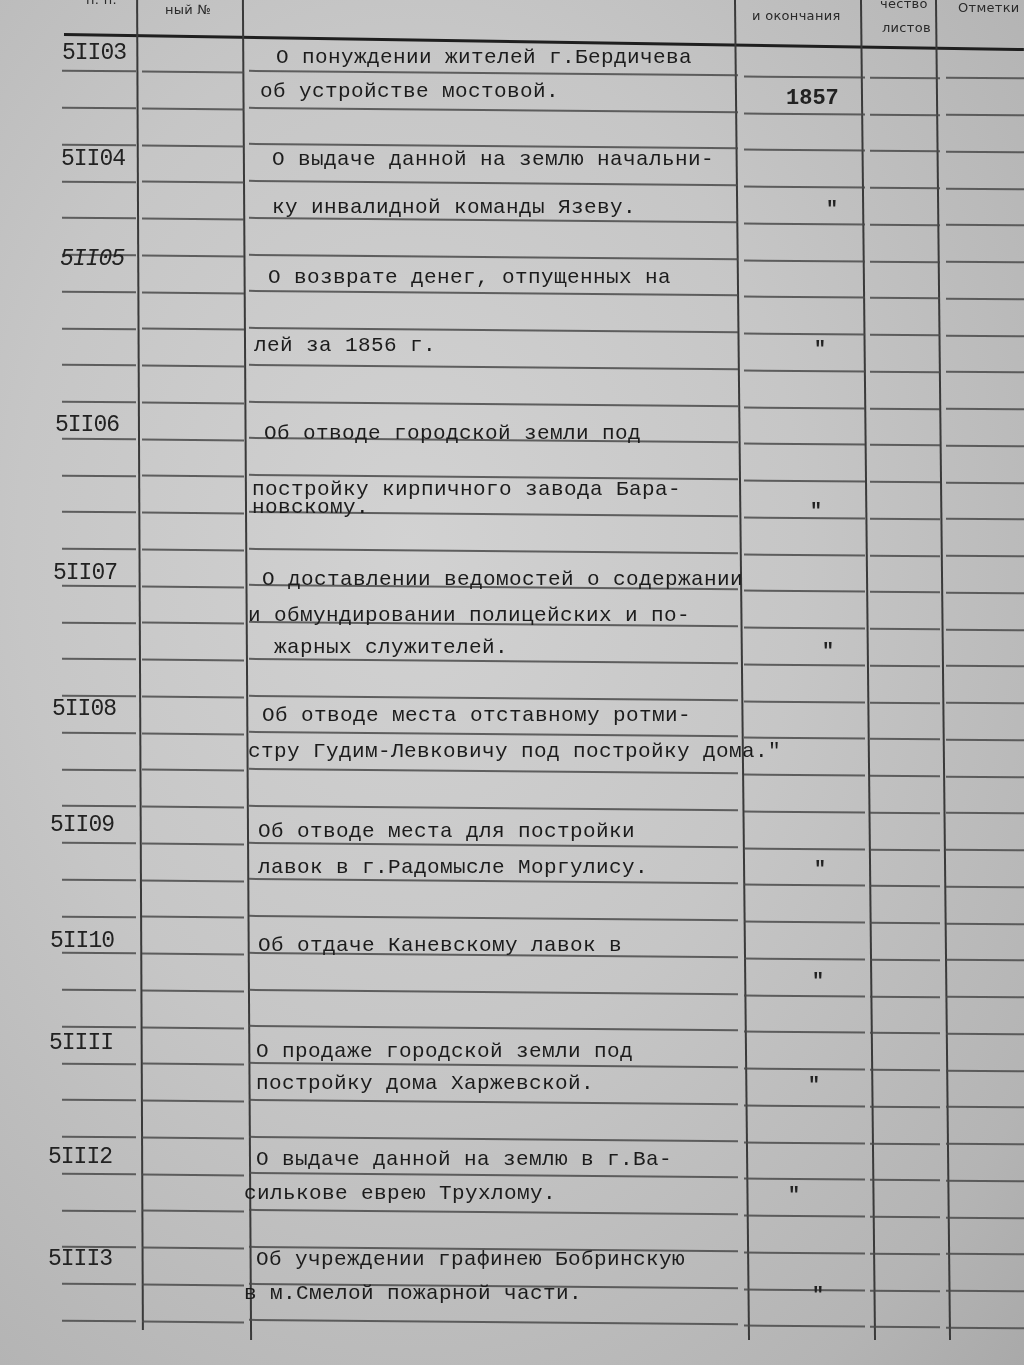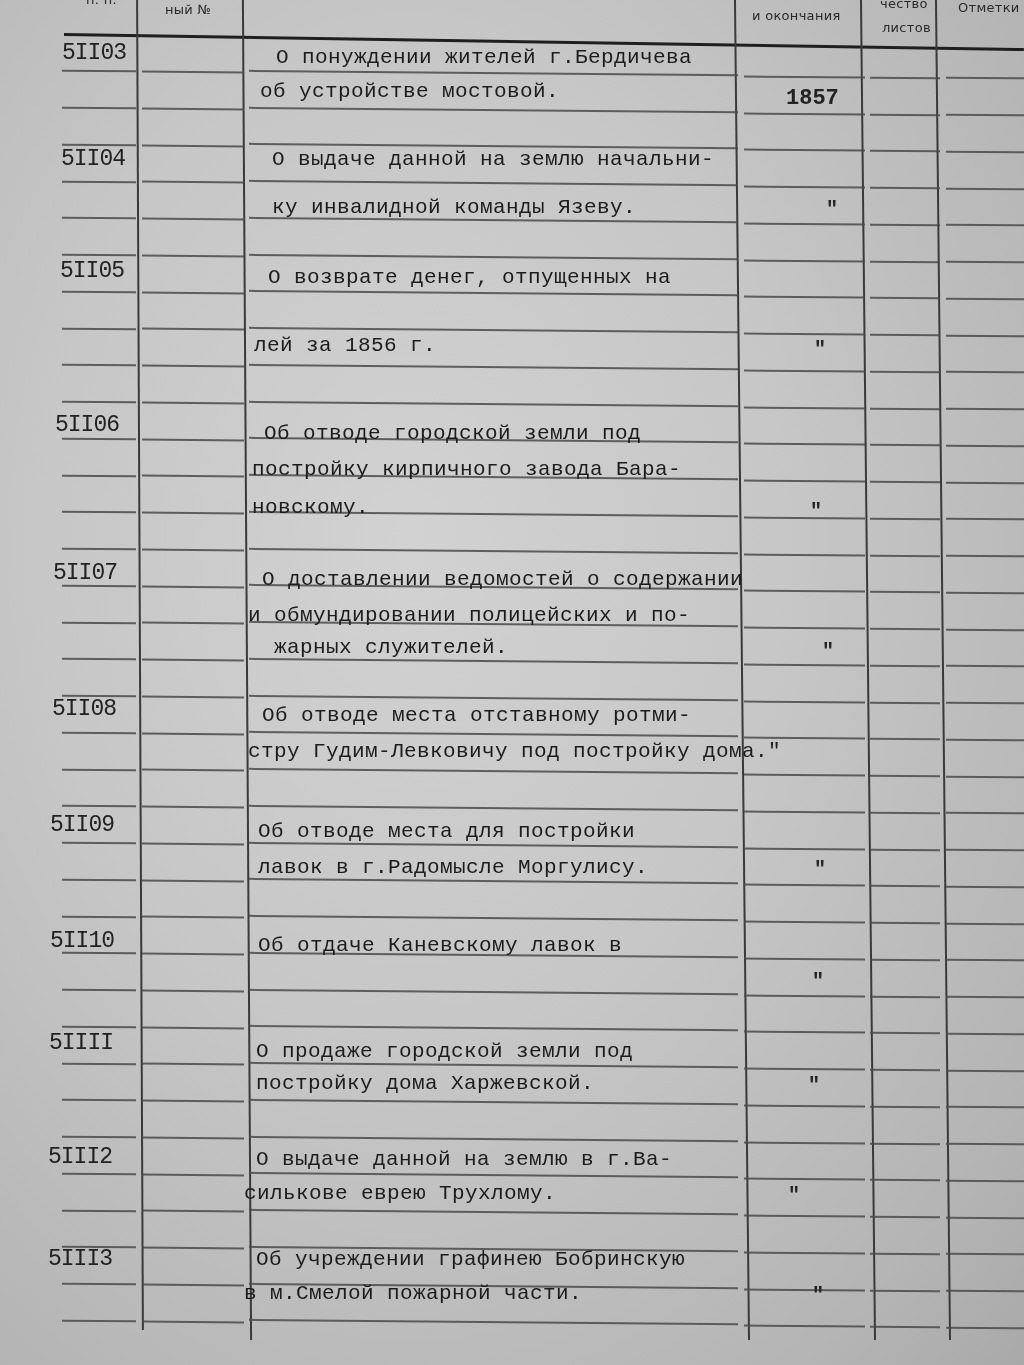--- a/index.html
+++ b/index.html
@@ -249,21 +249,21 @@
       <div class="hline" style="left: 62px; top: 1319.98px; width: 74px; transform: rotate(0.5deg);"></div>
       <div class="hline" style="left: 142px; top: 1320.61px; width: 102px; transform: rotate(0.5deg);"></div>
       <div class="hline" style="left: 249px; top: 1321.45px; width: 489px; transform: rotate(0.5deg);"></div>
       <div class="hline" style="left: 744px; top: 1325.31px; width: 121px; transform: rotate(0.5deg);"></div>
       <div class="hline" style="left: 870px; top: 1326.3px; width: 70px; transform: rotate(0.5deg);"></div>
       <div class="hline" style="left: 946px; top: 1326.89px; width: 78px; transform: rotate(0.5deg);"></div>
     </div>
 
   <div class="num" style="left:62px;top:40px;">5II03</div>
   <div class="num" style="left:61px;top:146px;">5II04</div>
-  <div class="num" style="left:60px;top:258px;">5II05</div>
+  <div class="num" style="left:60px;top:246px;font-style:italic;">5II05</div>
   <div class="num" style="left:55px;top:412px;">5II06</div>
   <div class="num" style="left:53px;top:560px;">5II07</div>
   <div class="num" style="left:52px;top:696px;">5II08</div>
   <div class="num" style="left:50px;top:812px;">5II09</div>
   <div class="num" style="left:50px;top:928px;">5II10</div>
   <div class="num" style="left:49px;top:1030px;">5IIII</div>
   <div class="num" style="left:48px;top:1144px;">5III2</div>
   <div class="num" style="left:48px;top:1246px;">5III3</div>
 
   <div class="line" style="left:276px;top:46px;">О понуждении жителей г.Бердичева</div>
@@ -272,21 +272,21 @@
 
   <div class="line" style="left:272px;top:196px;">ку инвалидной команды Язеву.</div>
   <div class="line" style="left:272px;top:148px;">О выдаче данной на землю начальни-</div>
   <div class="ditto" style="left:826px;top:198px;">"</div>
 
   <div class="line" style="left:268px;top:266px;">О возврате денег, отпущенных  на</div>
   <div class="line" style="left:254px;top:334px;">лей за 1856 г.</div>
   <div class="ditto" style="left:814px;top:338px;">"</div>
 
   <div class="line" style="left:264px;top:422px;">Об  отводе городской земли под</div>
-  <div class="line" style="left:252px;top:458px;">постройку кирпичного завода Бара-</div>
+  <div class="line" style="left:252px;top:478px;">постройку кирпичного завода Бара-</div>
   <div class="line" style="left:252px;top:496px;">новскому.</div>
   <div class="ditto" style="left:810px;top:500px;">"</div>
 
   <div class="line" style="left:262px;top:568px;">О доставлении ведомостей о содержании</div>
   <div class="line" style="left:248px;top:604px;">и обмундировании полицейских и по-</div>
   <div class="line" style="left:274px;top:636px;">жарных служителей.</div>
   <div class="ditto" style="left:822px;top:640px;">"</div>
 
   <div class="line" style="left:262px;top:704px;">Об отводе места отставному ротми-</div>
   <div class="line" style="left:248px;top:740px;">стру Гудим-Левковичу под постройку дома."</div>

